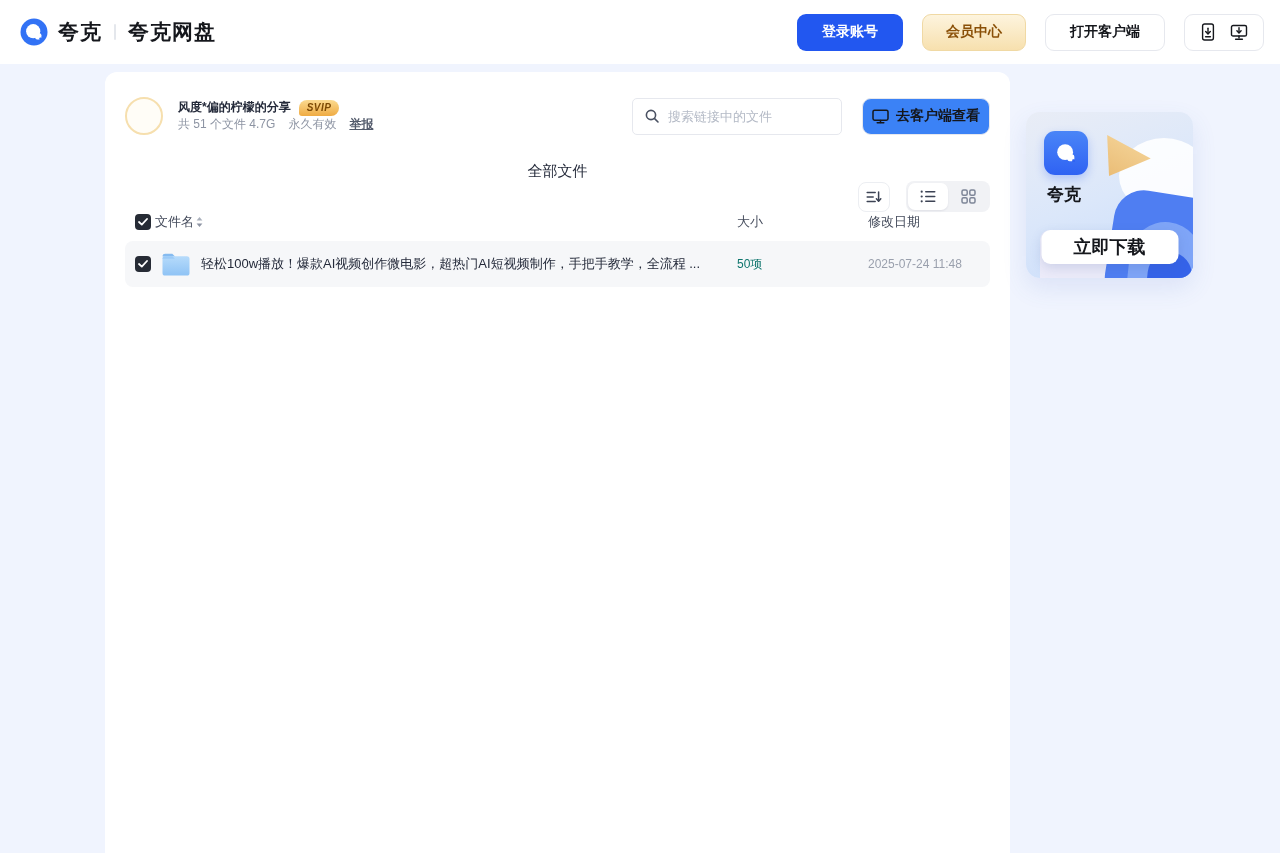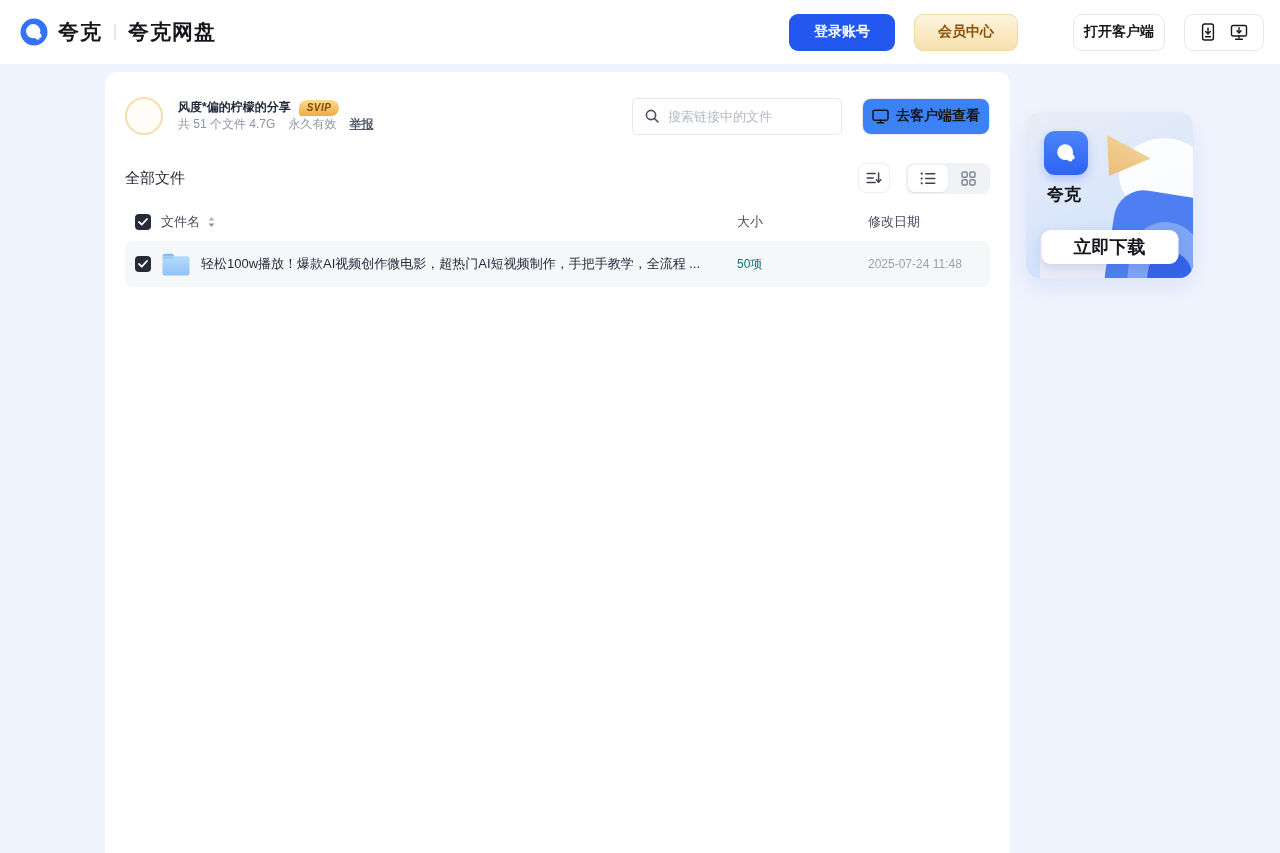--- a/index.html
+++ b/index.html
@@ -23,21 +23,21 @@
   .brand-name, .product-name { font-size:21px; font-weight:bold; color:#15171c; letter-spacing:1px; }
   .brand-divider { width:2px; height:16px; background:#e4e7ec; border-radius:1px; margin:0 2px; }
   .header-actions { margin-left:auto; display:flex; align-items:center; gap:19px; }
   .btn {
     height:37px; border-radius:9px; display:flex; align-items:center; justify-content:center;
     font-size:14px; font-weight:bold; cursor:pointer; border:none; font-family:inherit;
   }
   .btn-login  { width:106px; background:#2257f0; color:#ffffff; }
   .btn-member { width:104px; background:linear-gradient(180deg,#fdf4de 0%,#f7e0ae 100%);
                 border:1px solid #f0d9a4; color:#8a5008; }
-  .btn-client { width:92px; background:#ffffff; border:1px solid #e6e8ee; color:#15171c;margin-left:36px; }
+  .btn-client { width:120px; background:#ffffff; border:1px solid #e6e8ee; color:#15171c; }
   .download-group {
     width:80px; height:37px; border:1px solid #e6e8ee; border-radius:9px; background:#fff;
     display:flex; align-items:center; justify-content:space-evenly;
   }
   .dl-icon { display:flex; cursor:pointer; }
 
   
   .panel {
     position:absolute; left:105px; top:72px; width:905px; bottom:0;
     background:#ffffff; border-radius:12px 12px 0 0; padding:0 20px;
@@ -60,37 +60,37 @@
   .share-tools { margin-left:auto; display:flex; align-items:center; gap:20px; }
   .search-box {
     width:210px; height:37px; border:1px solid #e6e8ee; border-radius:5px;
     display:flex; align-items:center; gap:8px; padding:0 11px; background:#fff;
   }
   .search-input { border:none; outline:none; flex:1; font-size:13px; font-family:inherit; color:#333; background:transparent; min-width:0; }
   .search-input::placeholder { color:#b4bac6; }
   .btn-client-view { width:128px; gap:7px; background:#3b82f6; border:1px solid #e6e8ee; color:#15171c; }
 
   
-  .section-row { display:flex; align-items:center; margin-top:27px; height:32px; }
+  .section-row { display:flex; align-items:center; margin-top:27px; height:32px;flex-direction:column; }
   .section-title { font-size:15px; color:#242a3a; }
   .view-tools { margin-left:auto; display:flex; align-items:center; gap:16px; }
   .sort-btn {
     width:32px; height:30px; border:1px solid #eceef2; border-radius:8px; background:#fff;
     display:flex; align-items:center; justify-content:center; cursor:pointer;
   }
   .seg { display:flex; background:#f1f2f5; border-radius:8px; padding:2px; }
   .seg-item { width:40px; height:27px; border-radius:7px; display:flex; align-items:center; justify-content:center; cursor:pointer; }
   .seg-item.active { background:#ffffff; box-shadow:0 1px 2px rgba(20,30,60,.08); }
 
   
   .table-header {
     display:flex; align-items:center; margin-top:13px; height:30px;
     padding:0 10px; font-size:13px; color:#454c5c;
   }
-  .col-name { flex:1; display:flex; align-items:center; gap:10px; min-width:0; cursor:pointer; }
+  .col-name { flex:1; display:flex; align-items:center; gap:4px; min-width:0; cursor:pointer; }
   .col-size { width:131px; flex:0 0 auto; }
   .col-date { width:112px; flex:0 0 auto; }
 
   .checkbox {
     width:16px; height:16px; background:#262b35; border-radius:4px;
     display:flex; align-items:center; justify-content:center; cursor:pointer; flex:0 0 auto;
   }
   .caret-sort { display:flex; margin-left:-3px; }
 
   .file-row {

